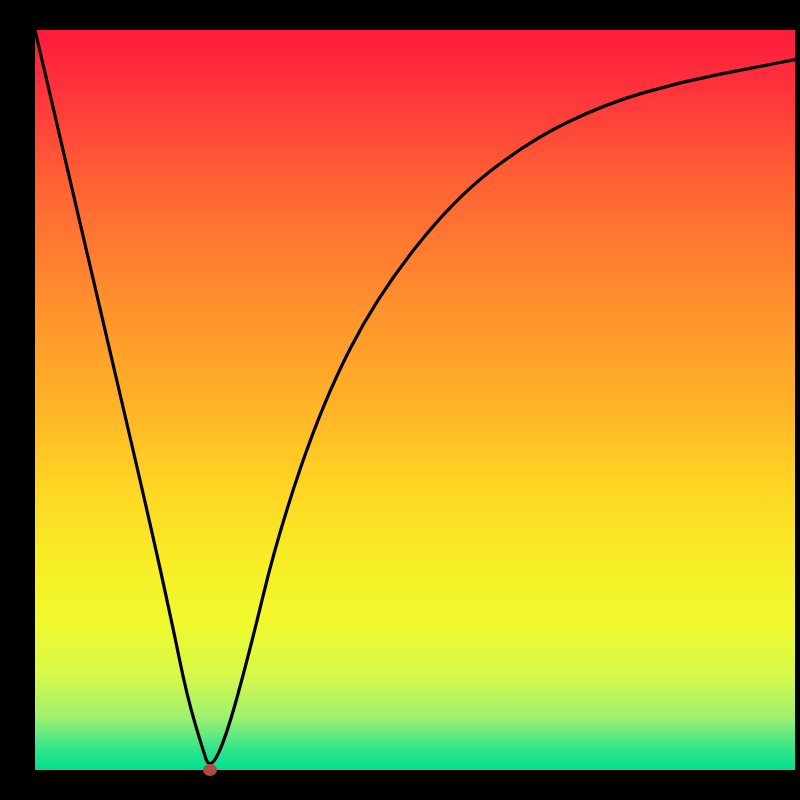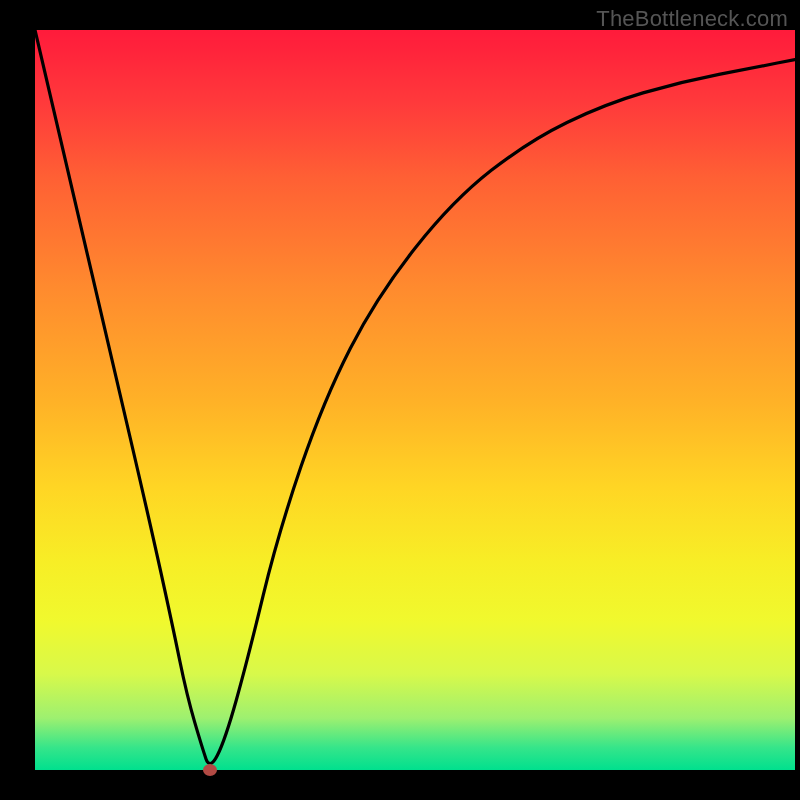--- a/index.html
+++ b/index.html
@@ -62,21 +62,20 @@
     height: 12px;
     background: #b24a44;
     border-radius: 50%;
     transform: translate(-50%, -50%);
   }
 </style>
 </head>
 <body>
 
 <div class="frame">
-  <div class="watermark">TheBottleneck.com</div>
 
   <div class="plot-area">
     <svg viewBox="0 0 760 740" preserveAspectRatio="none">
       <path id="curve-path" fill="none" stroke="#000" stroke-width="3.2" stroke-linecap="round" stroke-linejoin="round" d="M 0 0 Q 0 0 19 81.39999999999998 Q 38 162.79999999999995 57 244.19999999999996 Q 76 325.59999999999997 95 407 Q 114 488.4 125.39999999999999 540.2 Q 136.79999999999998 592 144.39999999999998 629 Q 152 666 159.6 691.9 Q 167.2 717.8 171 728.9 Q 174.8 740 182.4 725.2 Q 190 710.4 201.4 669.7 Q 212.8 629 228 566.1 Q 243.20000000000002 503.2 266 436.6 Q 288.8 370 315.4 318.2 Q 342 266.4 380 218.29999999999995 Q 418.00000000000006 170.19999999999993 456 140.59999999999997 Q 494 111 532 92.5 Q 570 74 608 62.89999999999998 Q 646 51.799999999999955 684 44.39999999999998 Q 722 37 741 33.30000000000001 T 760 29.600000000000023"></path>
     </svg>
     <div id="marker" class="marker" style="left: 174.8px; top: 740px;"></div>
   </div>
 </div>
 
 </body></html>

